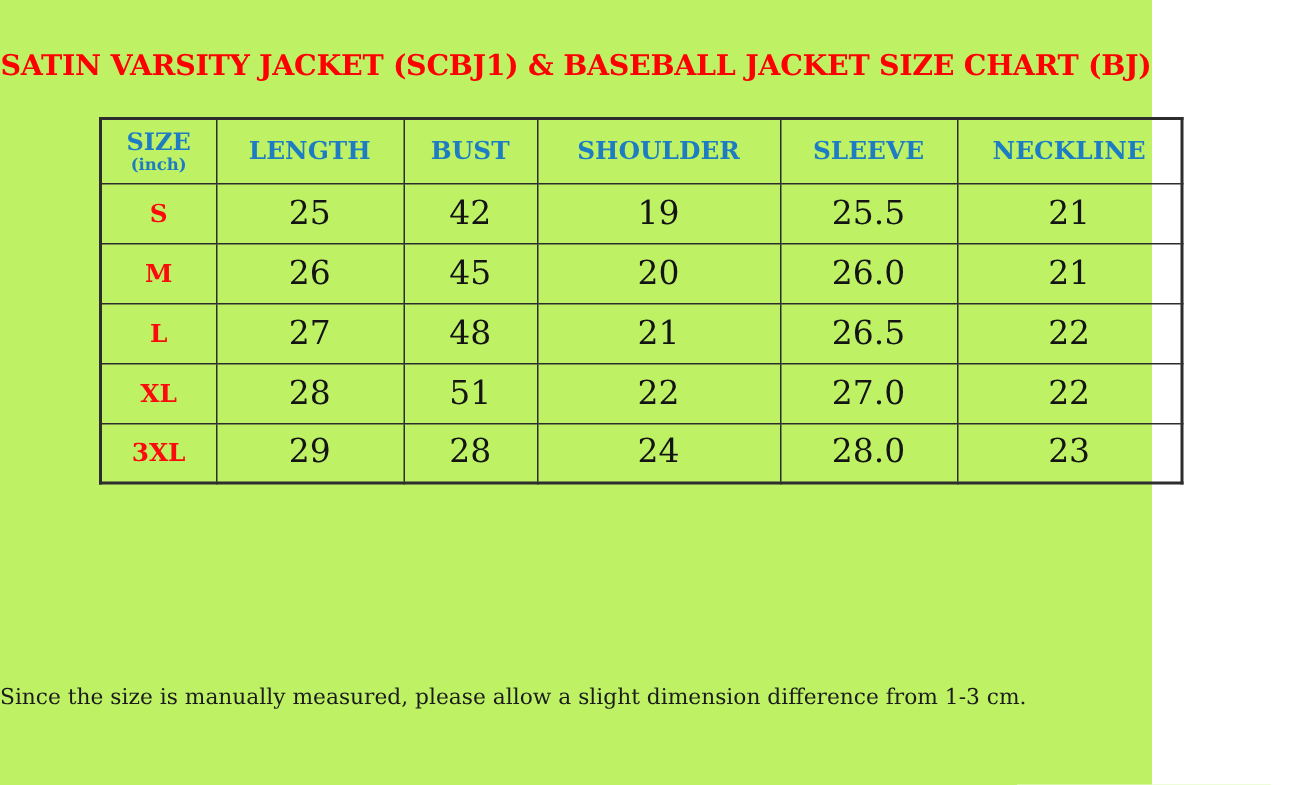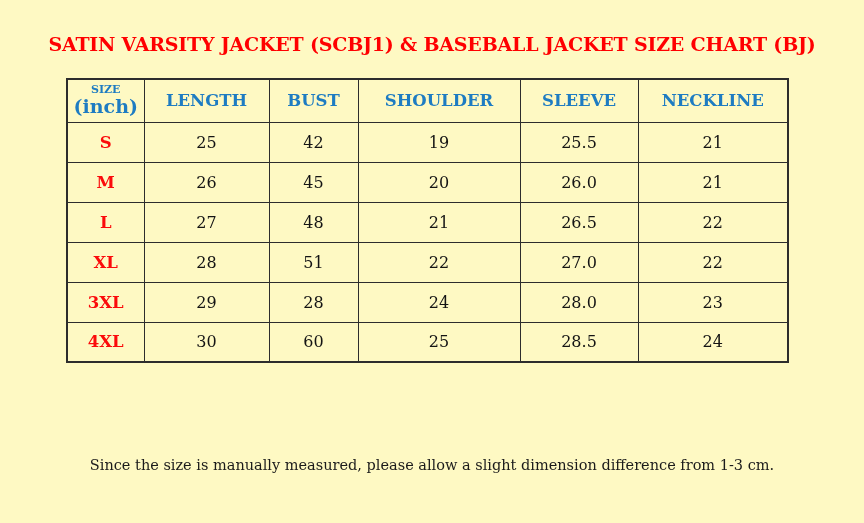--- a/index.html
+++ b/index.html
@@ -4,22 +4,22 @@
 <style>
   * { margin: 0; padding: 0; box-sizing: border-box; }
   html, body { background: #ffffff; }
   body {
     width: 864px; height: 523px;
     overflow: hidden;
     font-family: "DejaVu Serif", "Liberation Serif", serif;
   }
   .page {
     position: relative;
-    width: 864px; height: 523px;
-    background: #fef9c3;
+    width: 768px; height: 523px;
+    background: #bef264;
     text-decoration: underline;
   }
   .title {
     position: absolute;
     top: 33px; left: 0; width: 100%;
     text-align: center;
     font-size: 19px;
     font-weight: bold;
     letter-spacing: -0.2px;
     color: #ff0000;
@@ -40,36 +40,36 @@
     padding: 0;
     overflow: hidden;
   }
   .size-chart thead th {
     height: 43px;
     color: #1e7cc2;
     font-weight: bold;
     font-size: 16.5px;
     line-height: 1.1;
   }
-  .size-chart th .size-word { display: block; font-size: 11px; }
-  .size-chart th .unit { display: block; font-size: 19px; }
+  .size-chart th .size-word { display: block; font-size: 16px; }
+  .size-chart th .unit { display: block; font-size: 11px; }
   .size-chart tbody td {
     height: 40px;
-    font-size: 16px;
+    font-size: 22px;
     color: #141414;
   }
   .size-chart tbody td.size {
     color: #fb0b0b;
     font-weight: bold;
     font-size: 16.5px;
   }
   .footnote {
     position: absolute;
     top: 457px; left: 0; width: 100%;
-    text-align: center;
+    text-align: left;
     font-size: 14.5px;
     color: #1b1b1b;
     white-space: nowrap;
   }
 </style>
 </head>
 <body>
 
 <div class="page">
 
@@ -131,26 +131,18 @@
         <td>22</td>
       </tr>
       <tr>
         <td class="size">3XL</td>
         <td>29</td>
         <td>28</td>
         <td>24</td>
         <td>28.0</td>
         <td>23</td>
       </tr>
-      <tr>
-        <td class="size">4XL</td>
-        <td>30</td>
-        <td>60</td>
-        <td>25</td>
-        <td>28.5</td>
-        <td>24</td>
-      </tr>
     </tbody>
   </table>
 
   <div class="footnote">Since the size is manually measured, please allow a slight dimension difference from 1-3 cm.</div>
 
 </div>
 
 </body></html>

